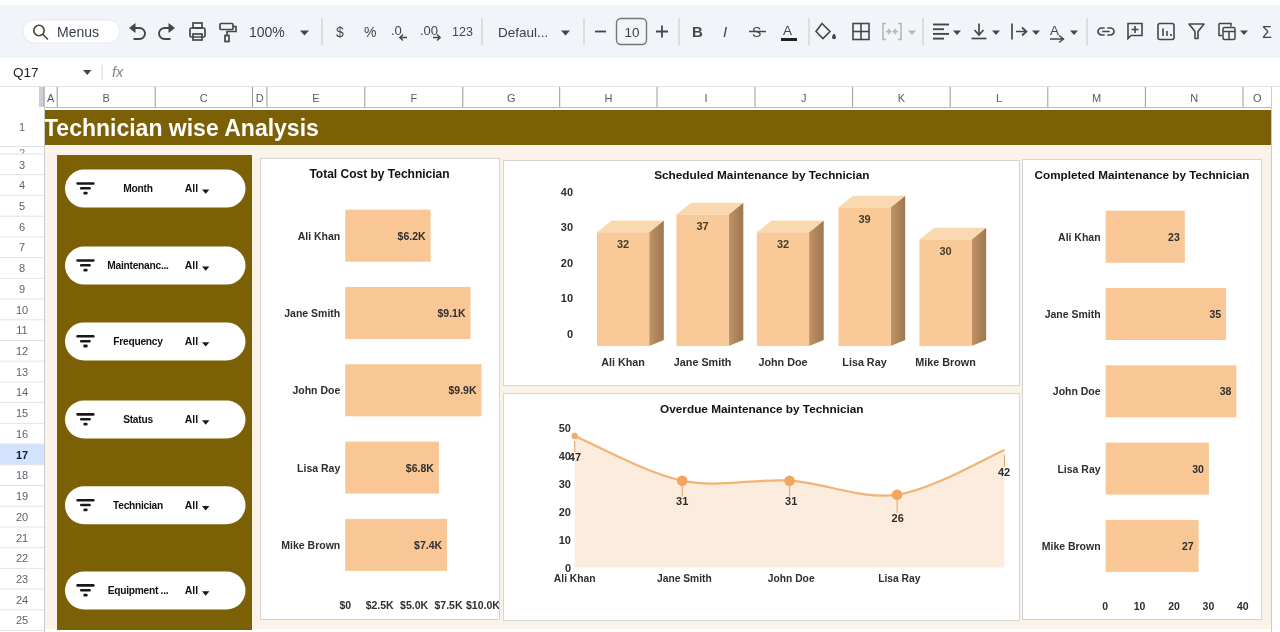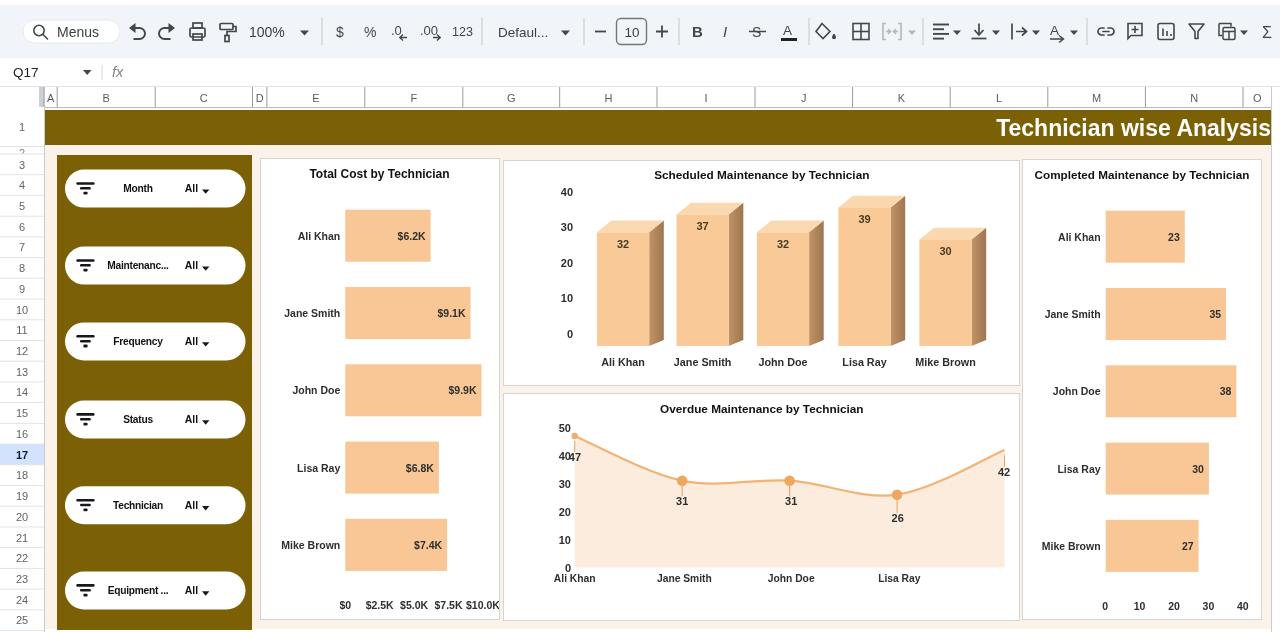--- a/index.html
+++ b/index.html
@@ -155,21 +155,21 @@
     <line x1="852.6" y1="0" x2="852.6" y2="20" stroke="#969aa0" stroke-width="1"></line>
     <line x1="950.2" y1="0" x2="950.2" y2="20" stroke="#969aa0" stroke-width="1"></line>
     <line x1="1047.8" y1="0" x2="1047.8" y2="20" stroke="#969aa0" stroke-width="1"></line>
     <line x1="1145.4" y1="0" x2="1145.4" y2="20" stroke="#969aa0" stroke-width="1"></line>
     <line x1="1243.0" y1="0" x2="1243.0" y2="20" stroke="#969aa0" stroke-width="1"></line>
     <line x1="1271.5" y1="0" x2="1271.5" y2="20" stroke="#969aa0" stroke-width="1"></line>
     <line x1="0" y1="20.5" x2="1280" y2="20.5" stroke="#b7babf" stroke-width="1"></line>
   </svg>
 <div class="abs" style="left:44px;top:145px;width:1227px;height:484px;background:#fbf2ea;"></div>
 <div class="abs" style="left:44px;top:109.5px;width:1227px;height:35.5px;background:#7b6005;"></div>
-<div class="abs" style="left:44px;top:109.5px;width:1227px;height:35.5px;color:#ffffff;font-size:23px;font-weight:bold;text-align:right;line-height:36.5px;">Technician wise Analysis</div>
+<div class="abs" style="left:44px;top:109.5px;width:1227px;height:35.5px;color:#ffffff;font-size:23px;font-weight:bold;text-align:left;line-height:36.5px;">Technician wise Analysis</div>
 <div class="abs" style="left:1271px;top:87px;width:9px;height:545px;background:#ffffff;border-left:1px solid #c8cbd0;"></div>
 <div class="abs" style="left:0;top:107px;width:44px;height:525px;background:#ffffff;border-right:1px solid #c8cbd0;"></div>
 <svg class="abs" style="left:0;top:107px;" width="45" height="525" viewBox="0 0 45 525">
     <text x="22" y="24" font-size="11" fill="#5f6368" text-anchor="middle">1</text>
     <line x1="0" y1="39.5" x2="44" y2="39.5" stroke="#e1e3e6" stroke-width="1"></line>
     <line x1="0" y1="47" x2="44" y2="47" stroke="#e1e3e6" stroke-width="1"></line>
     <g clip-path="url(#sl2)">
       <text x="22" y="50" font-size="11" fill="#80868b" text-anchor="middle">2</text>
     </g>
     <defs>

